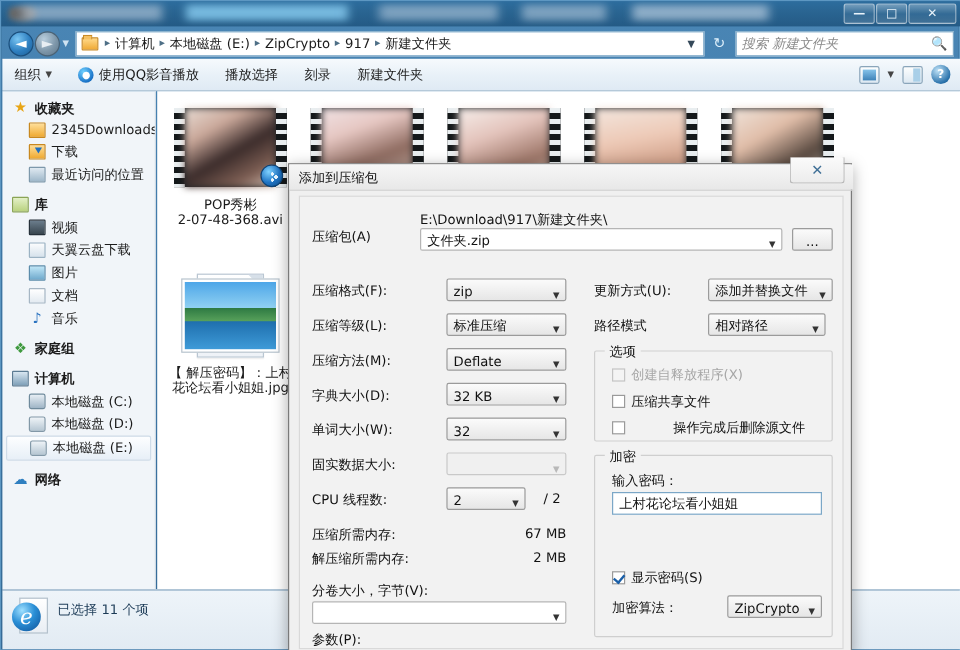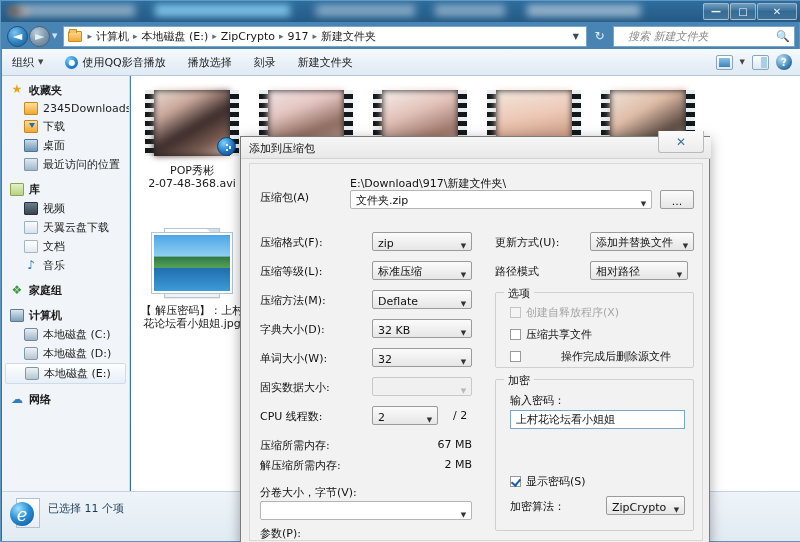--- a/index.html
+++ b/index.html
@@ -83,21 +83,21 @@
   .addr-caret { margin-left:auto; color:#35495a; font-size:8px; padding:0 5px; }
   .refresh {
     width:21px; height:21px; margin-left:2px; border-radius:3px;
     display:flex;align-items:center;justify-content:center;
     color:#dff0fb; font-size:12px;
   }
   .searchbox {
     width:182px; height:21px; margin-left:3px; background:#fff; border:1px solid #7ba7c7;
     display:flex; align-items:center; padding:0 4px;
   }
-  .searchbox .ph { color:#8a8a8a; font-style:italic; font-size:11px; flex:1; white-space:nowrap; overflow:hidden;margin-left:10px;}
+  .searchbox .ph { color:#8a8a8a; font-style:italic; font-size:11px; flex:1; white-space:nowrap; overflow:hidden;}
   .searchbox .mag { color:#2f6fa8; font-size:11px; }
 
   
   .toolbar {
     position:absolute; left:1px; top:48px; width:798px; height:27px;
     background:linear-gradient(180deg,#f6fafd 0%, #e9f1f8 50%, #dfeaf4 100%);
     border-bottom:1px solid #b5c9d9;
     display:flex; align-items:center; padding:0 6px; gap:14px;
   }
   .tbitem { font-size:11px; color:#1b1b1b; display:flex; align-items:center; gap:4px; white-space:nowrap; padding:2px 4px;}
@@ -341,41 +341,41 @@
         </div>
         <div class="navrow child">
           <span class="ni folder"></span>
           <span>2345Downloads</span>
         </div>
         <div class="navrow child">
           <span class="ni dl"></span>
           <span>下载</span>
         </div>
         <div class="navrow child">
-          <span class="ni desk"></span>
-          <span>桌面</span>
-        </div>
-        <div class="navrow child">
           <span class="ni recent"></span>
           <span>最近访问的位置</span>
         </div>
       </div>
 
       <div class="navgroup">
         <div class="navrow head">
           <span class="ni folderg"></span>
           <span>库</span>
         </div>
         <div class="navrow child">
           <span class="ni video"></span>
           <span>视频</span>
         </div>
         <div class="navrow child">
           <span class="ni cloud"></span>
           <span>天翼云盘下载</span>
+        </div>
+        <div class="navrow child">
+          <span class="ni pic"></span>
+          <span>图片</span>
         </div>
         <div class="navrow child">
           <span class="ni doc"></span>
           <span>文档</span>
         </div>
         <div class="navrow child">
           <span class="ni music">♪</span>
           <span>音乐</span>
         </div>
       </div>

